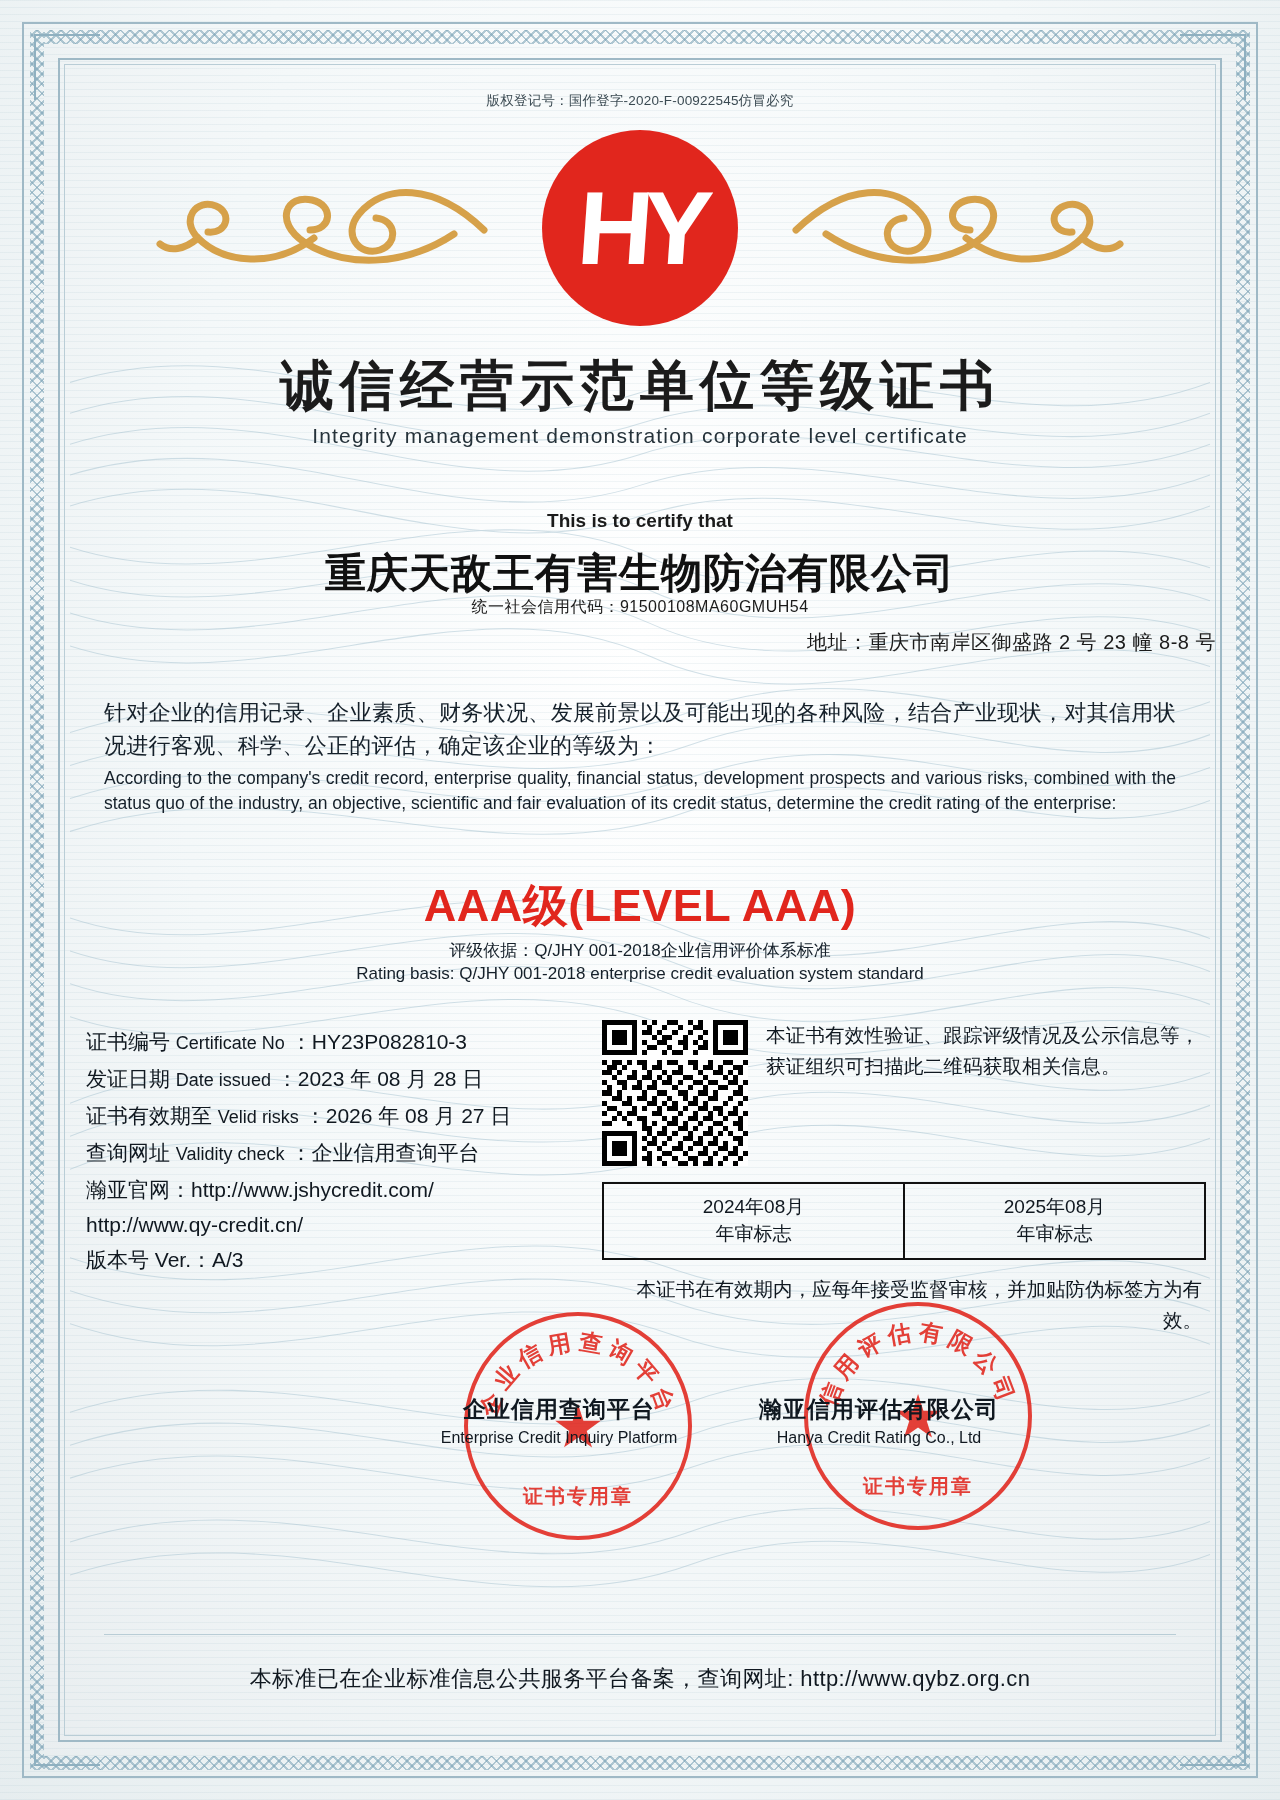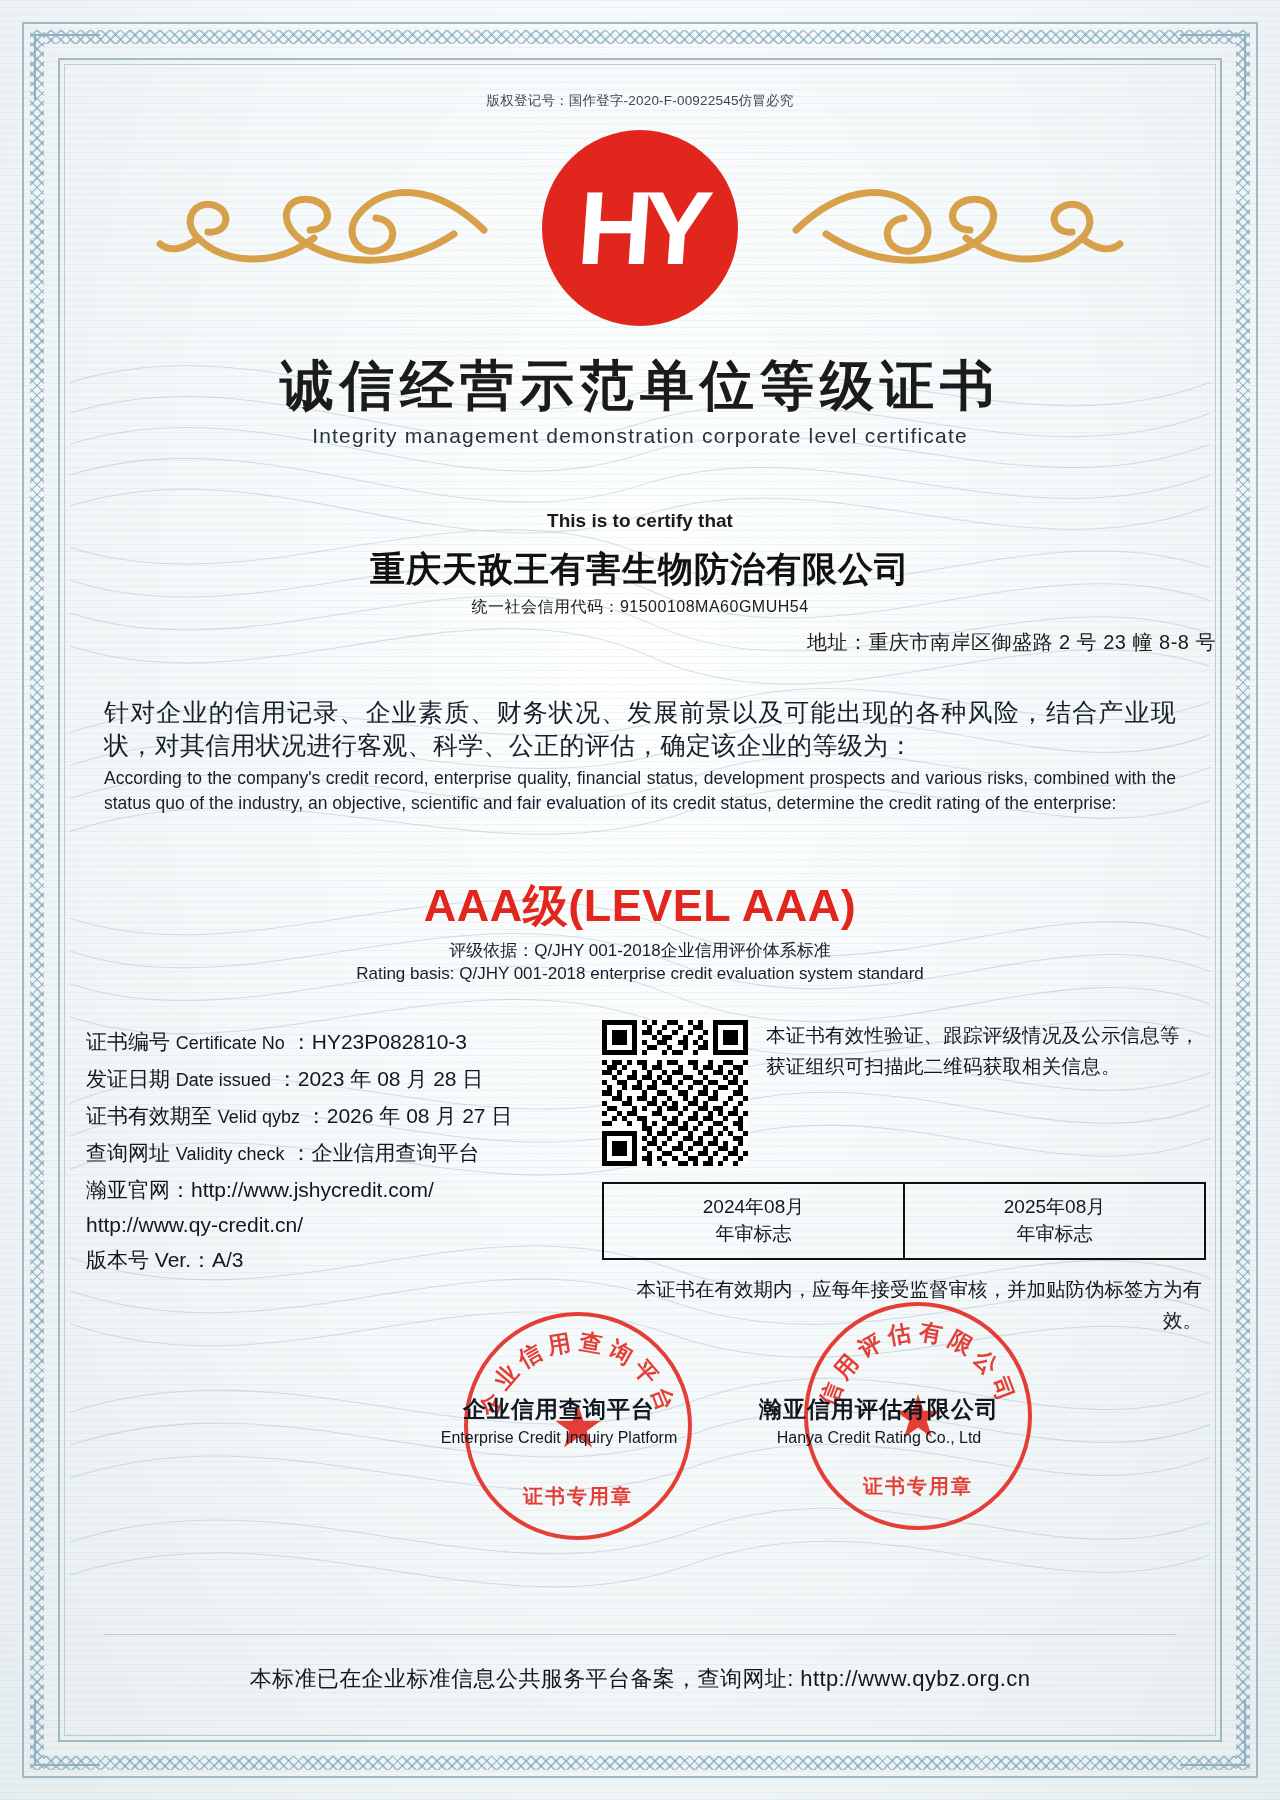--- a/index.html
+++ b/index.html
@@ -102,36 +102,36 @@
   .certify-cn{
     position:absolute;top:410px;width:100%;text-align:center;
     font-size:24px;color:#1b1b1b;letter-spacing:2px;
   }
   .certify-en{
     position:absolute;top:446px;width:100%;text-align:center;
     font-size:19px;font-weight:600;color:#1b1b1b;
   }
   .company{
     position:absolute;top:482px;width:100%;text-align:center;
-    font-size:35px;font-weight:700;color:#111;letter-spacing:1px;
+    font-size:41px;font-weight:700;color:#111;letter-spacing:1px;
   }
   .credit-code{
     position:absolute;top:533px;width:100%;text-align:center;
     font-size:16px;color:#1b1b1b;letter-spacing:.5px;
   }
   .address{
     position:absolute;top:565px;width:100%;text-align:right;
     font-size:20px;color:#1b1b1b;letter-spacing:.5px;
   }
 
   .para{
     position:absolute;left:40px;right:40px;top:632px;
   }
   .para .cn{
-    font-size:25px;line-height:33px;color:#15202a;text-align:justify;
+    font-size:22px;line-height:33px;color:#15202a;text-align:justify;
     letter-spacing:.3px;
   }
   .para .en{
     margin-top:4px;
     font-size:17.5px;line-height:25px;color:#15202a;text-align:justify;
   }
 
   .level{
     position:absolute;top:812px;width:100%;text-align:center;
     font-size:45px;font-weight:700;color:#e1261d;letter-spacing:.5px;
@@ -315,21 +315,21 @@
         <span class="lbl-en">Certificate No</span>
         <span>：HY23P082810-3</span>
       </div>
       <div class="row">
         <span>发证日期</span>
         <span class="lbl-en">Date issued</span>
         <span>：2023 年 08 月 28 日</span>
       </div>
       <div class="row">
         <span>证书有效期至</span>
-        <span class="lbl-en">Velid qybz</span>
+        <span class="lbl-en">Velid risks</span>
         <span>：2026 年 08 月 27 日</span>
       </div>
       <div class="row">
         <span>查询网址</span>
         <span class="lbl-en">Validity check</span>
         <span>：企业信用查询平台</span>
       </div>
       <div class="row">瀚亚官网：http://www.jshycredit.com/</div>
       <div class="row">http://www.qy-credit.cn/</div>
       <div class="row">版本号 Ver.：A/3</div>

